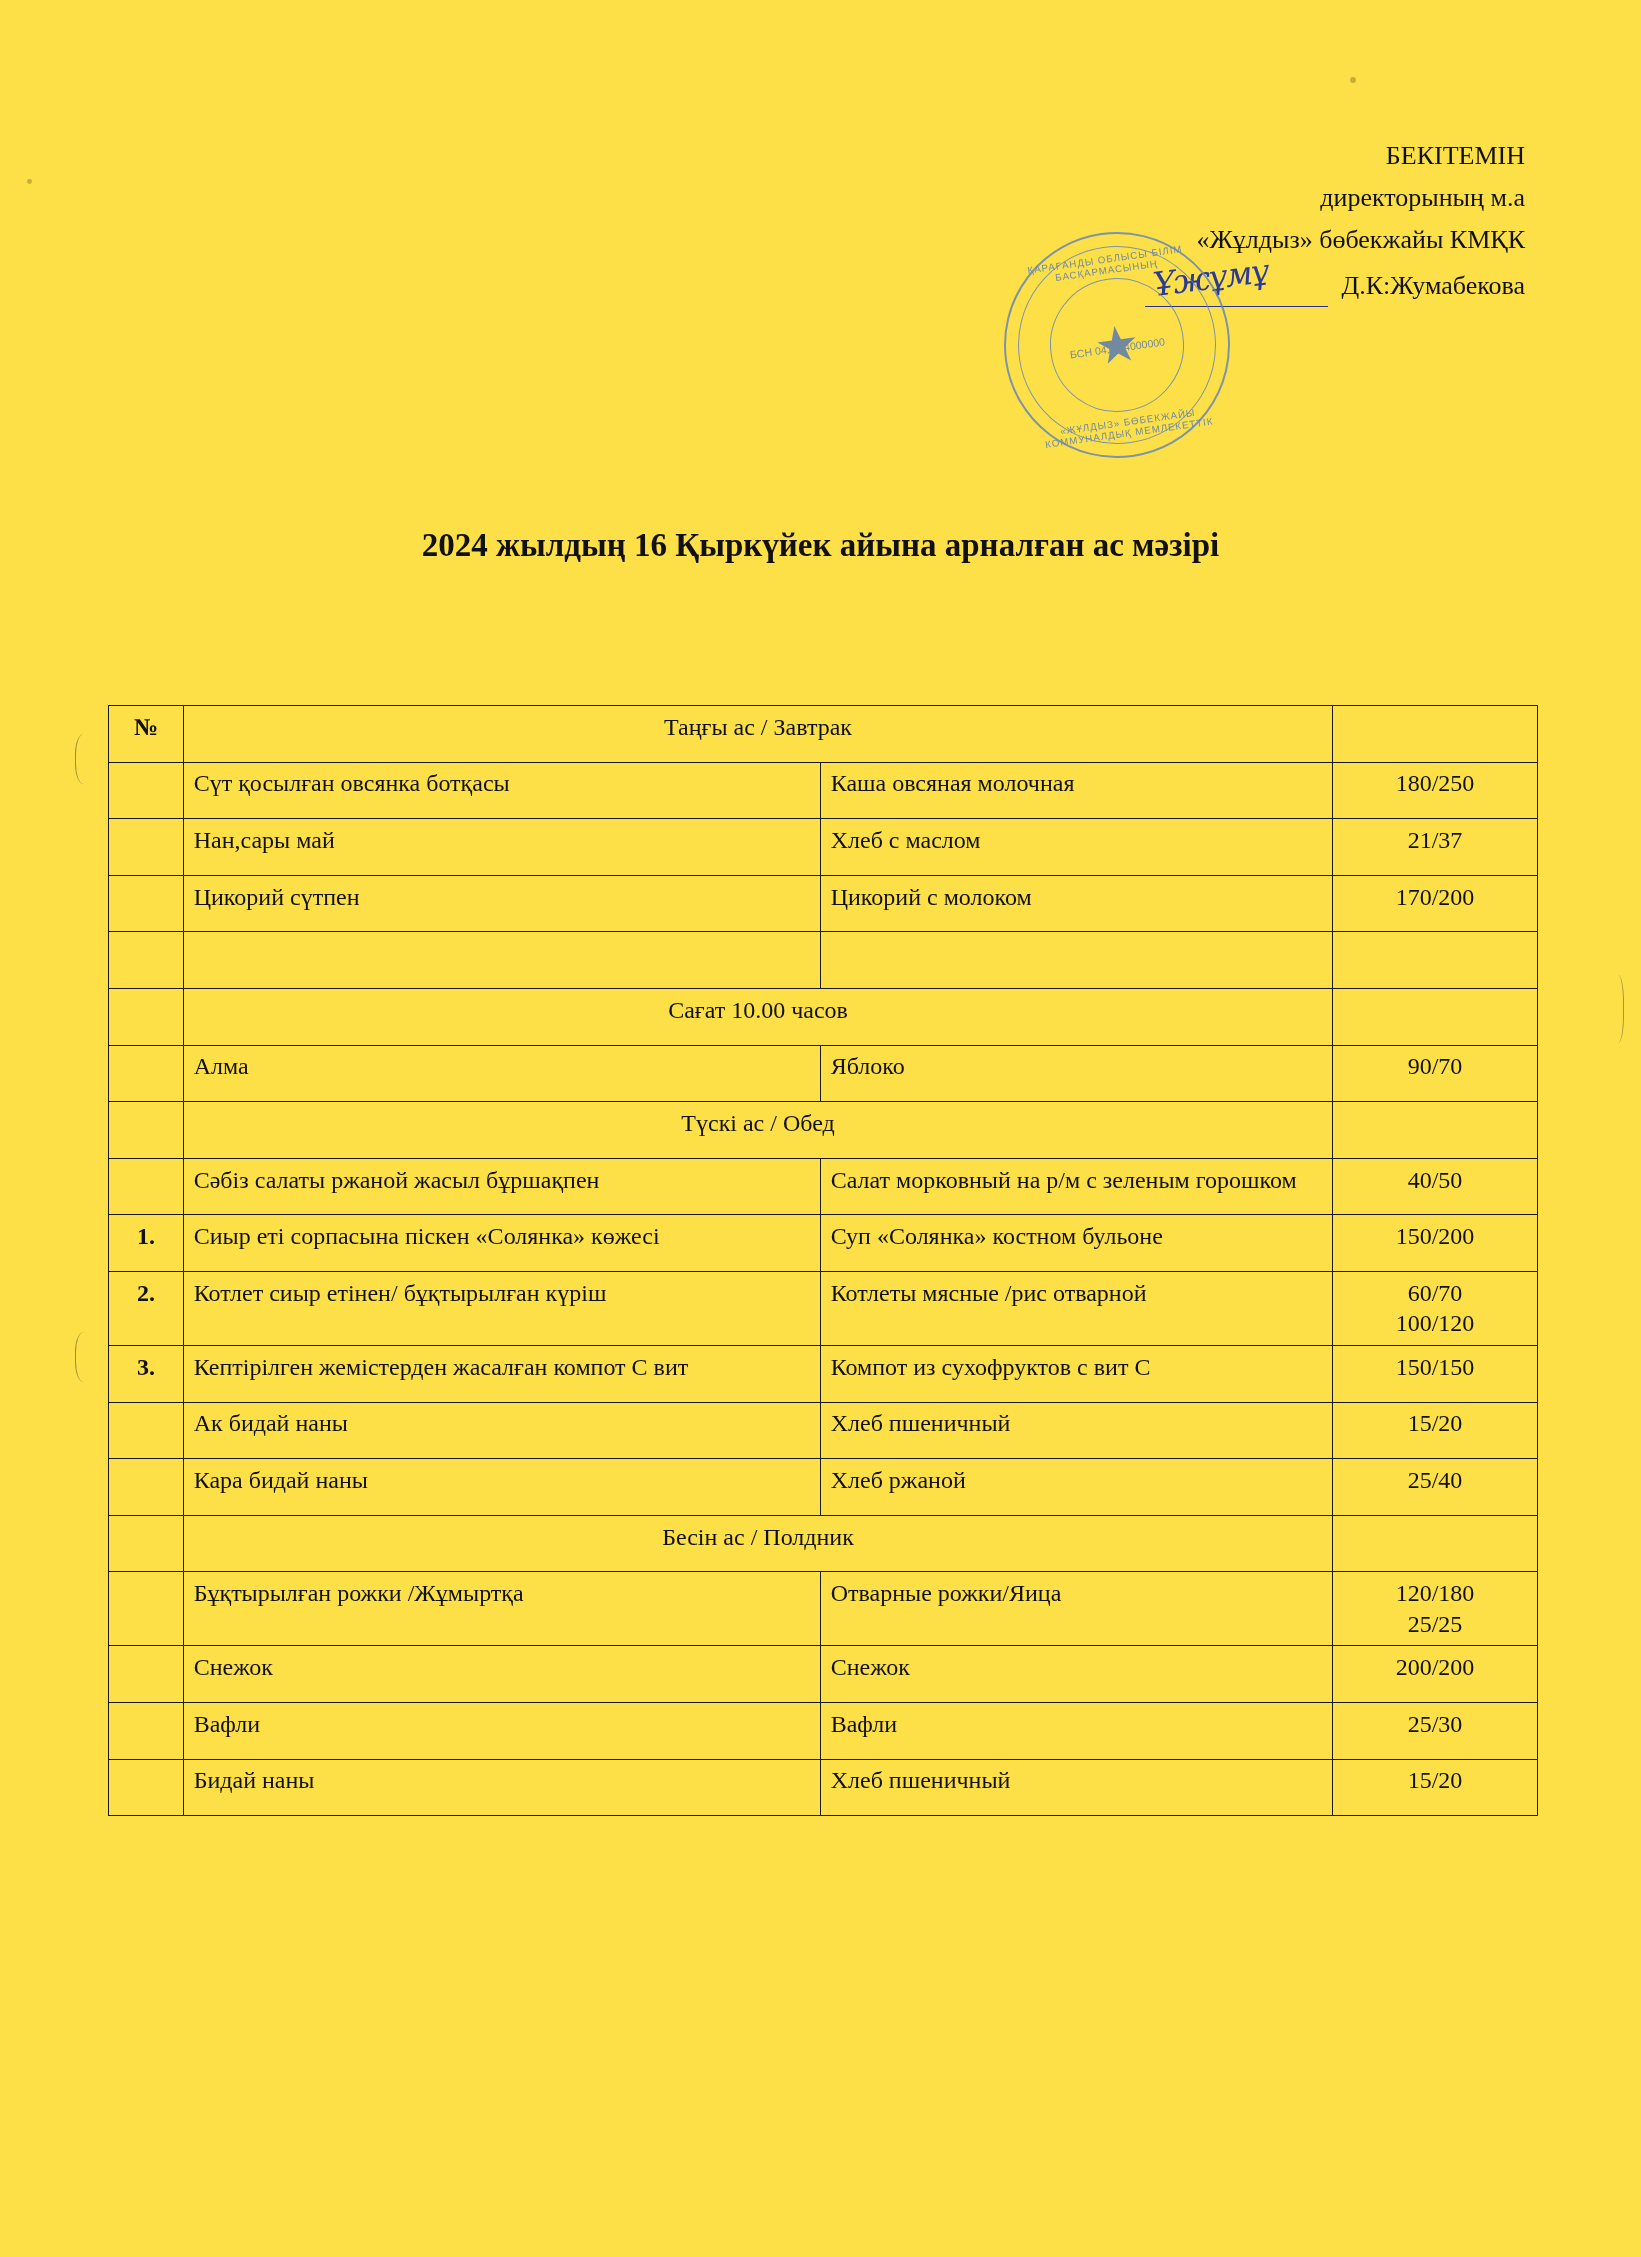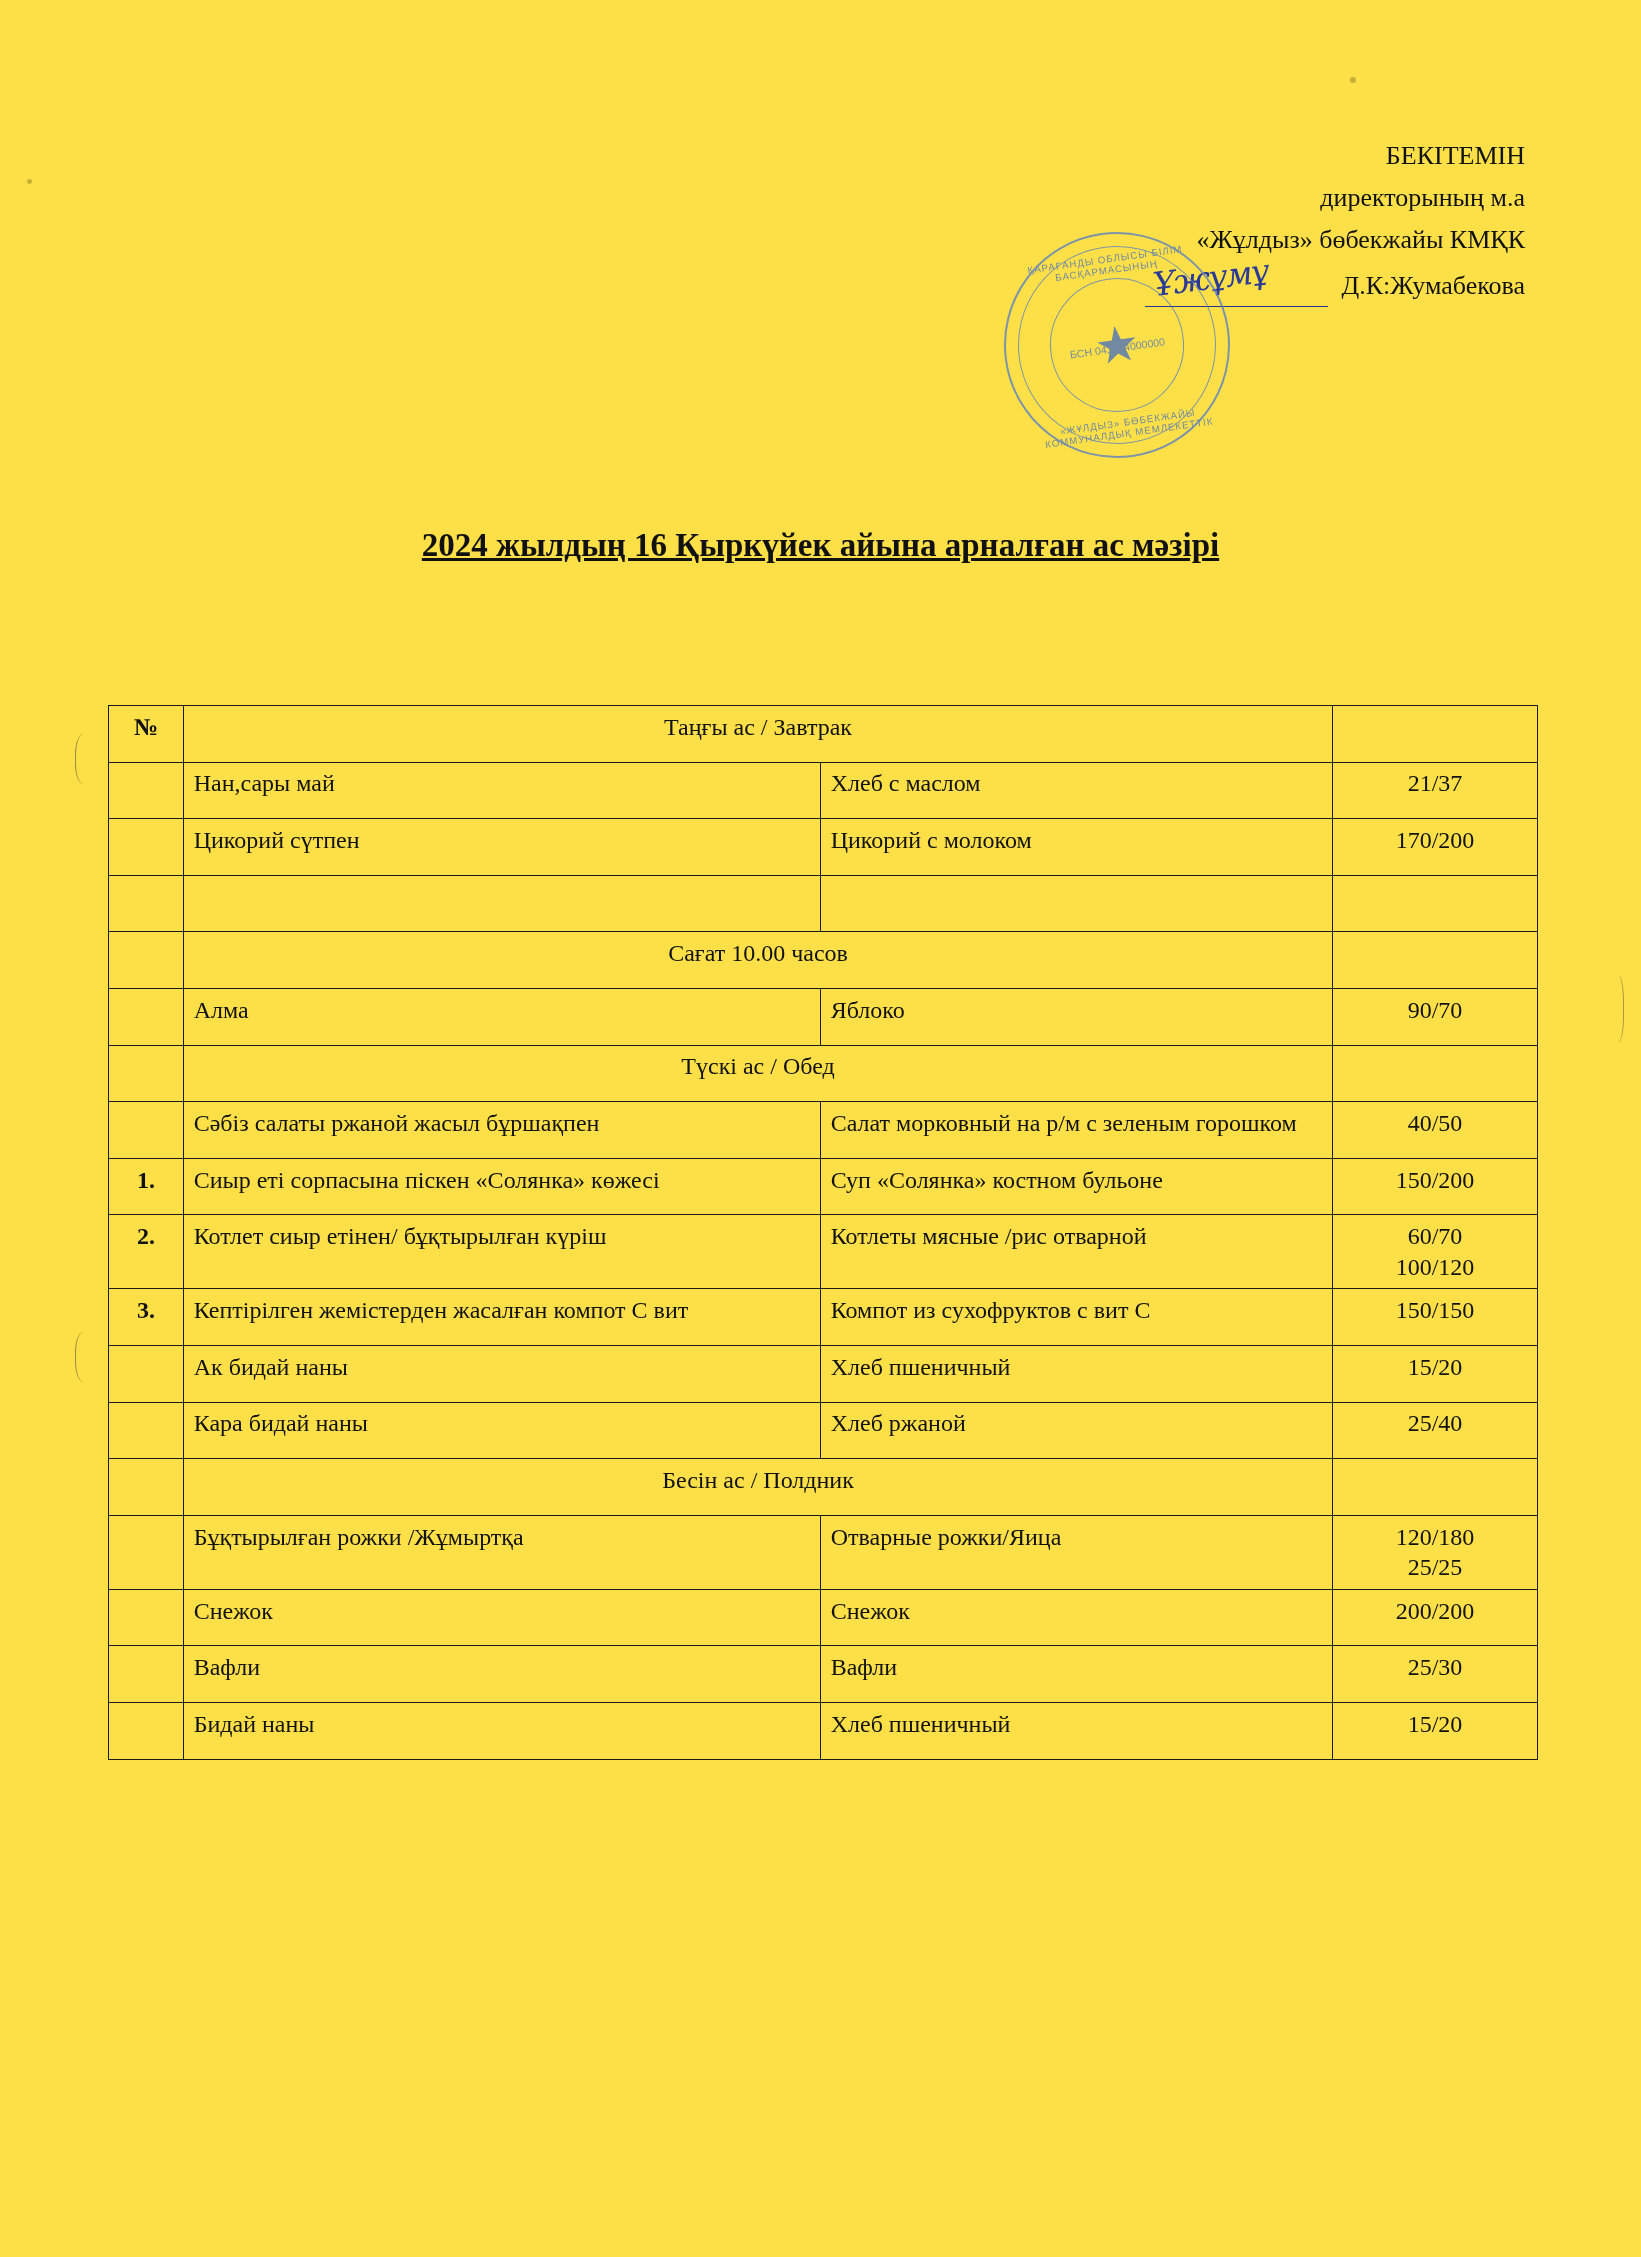--- a/index.html
+++ b/index.html
@@ -121,21 +121,20 @@
   
   .titles {
     position: absolute;
     top: 521px;
     left: 0;
     width: 100%;
     text-align: center;
     font-weight: bold;
     font-size: 33px;
     line-height: 1.5;
-    text-decoration: underline;
   }
 
   
   .menu-wrap {
     position: absolute;
     left: 108px;
     top: 705px;
     width: 1429px;
   }
   table.menu {
@@ -227,20 +226,26 @@
       </colgroup>
       <tbody>
         <tr>
           <td class="num">№</td>
           <td class="section" colspan="2">Таңғы ас / Завтрак</td>
           <td></td>
         </tr>
 
         <tr>
           <td class="num"></td>
+          <td>Сүт қосылған  овсянка ботқасы</td>
+          <td>Каша овсяная   молочная</td>
+          <td class="grams nowrapish">180/250</td>
+        </tr>
+        <tr>
+          <td class="num"></td>
           <td>Нан,сары май</td>
           <td>Хлеб с маслом</td>
           <td class="grams nowrapish">21/37</td>
         </tr>
         <tr>
           <td class="num"></td>
           <td>Цикорий  сүтпен</td>
           <td>Цикорий  с молоком</td>
           <td class="grams nowrapish">170/200</td>
         </tr>

